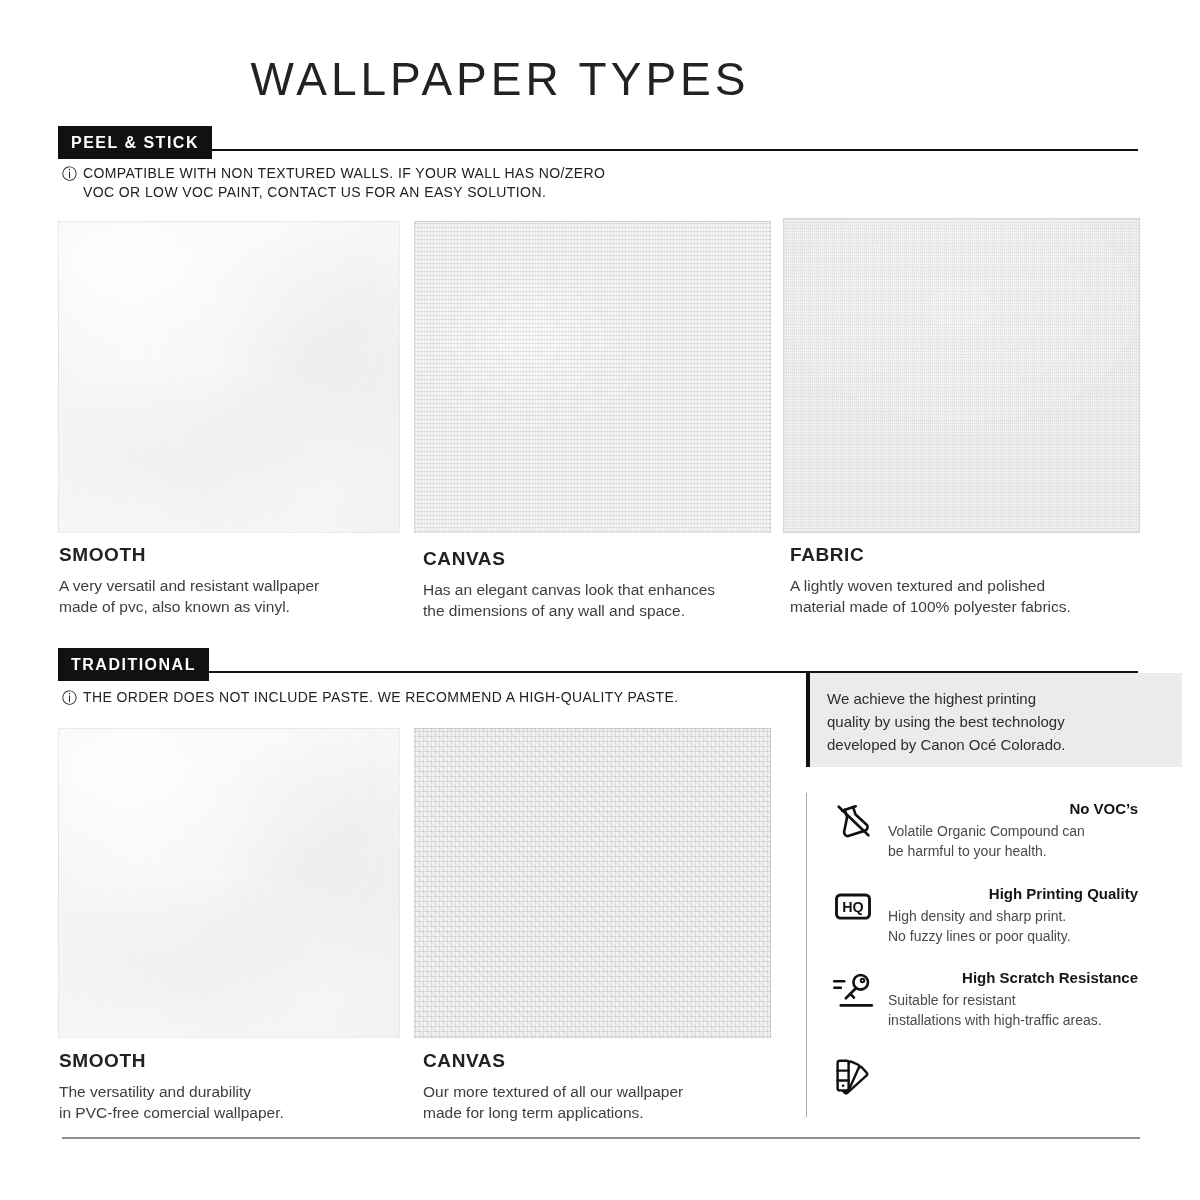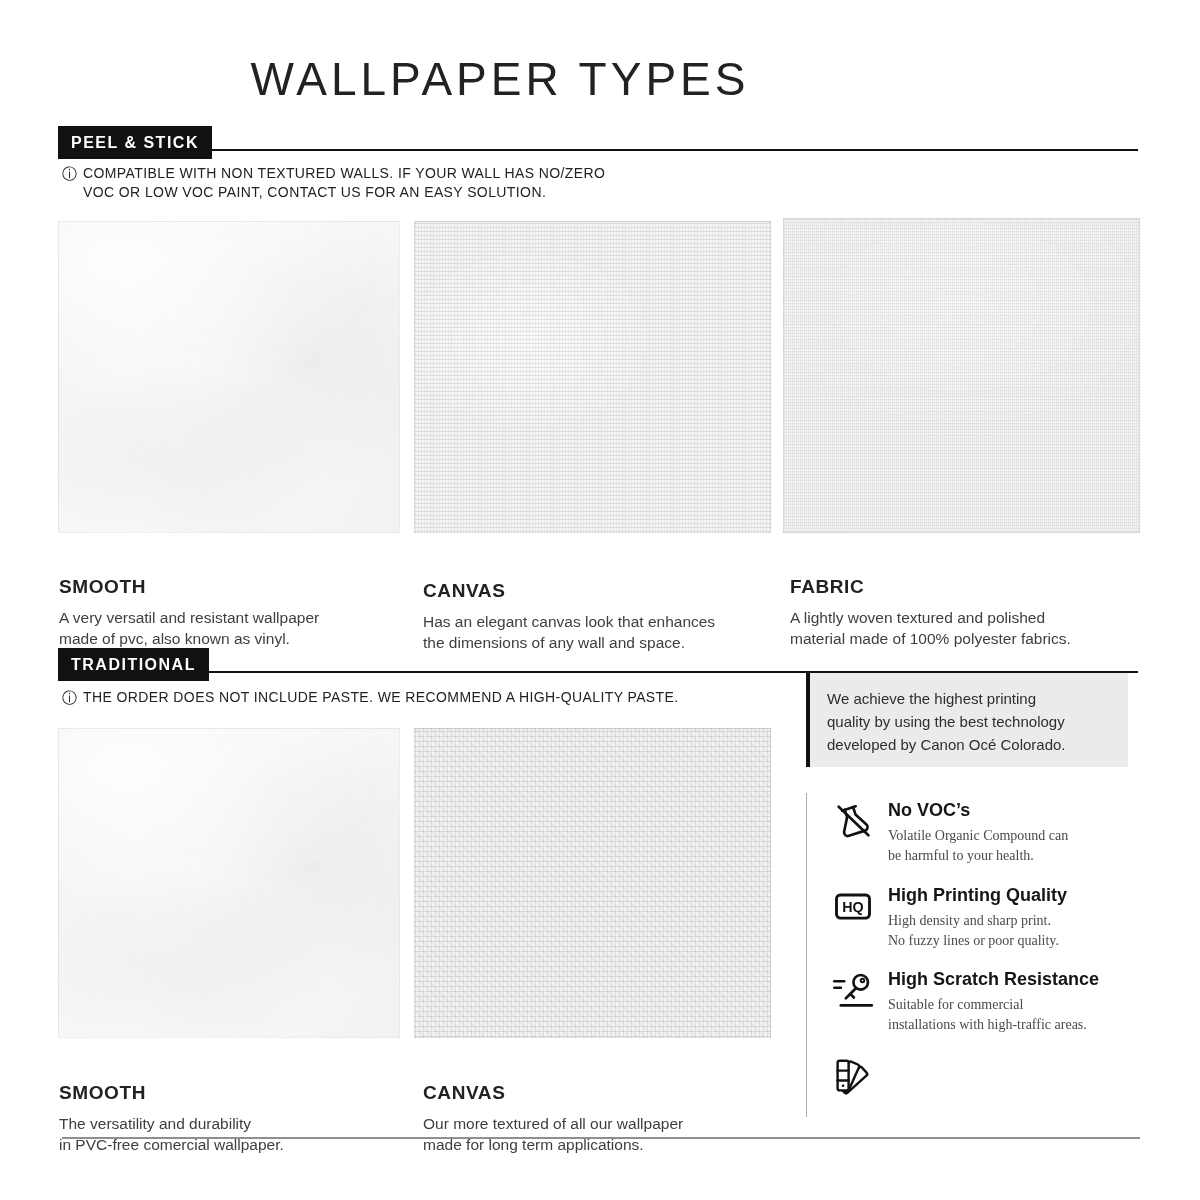--- a/index.html
+++ b/index.html
@@ -55,37 +55,37 @@
   }
   .tex-canvas-rough{
     background-color:#f2f2f2;
     background-image:
       repeating-linear-gradient(0deg, rgba(110,110,110,0.18) 0px 1px, rgba(255,255,255,0) 1px 5px),
       repeating-linear-gradient(90deg, rgba(110,110,110,0.14) 0px 1px, rgba(255,255,255,0) 1px 4px),
       repeating-linear-gradient(45deg, rgba(120,120,120,0.06) 0px 2px, rgba(255,255,255,0) 2px 6px);
   }
 
   
-  .caption .swatch-name{font-size:19px;font-weight:bold;letter-spacing:.6px;color:#222;margin-bottom:9px;margin-top:32px;}
+  .caption .swatch-name{font-size:19px;font-weight:bold;letter-spacing:.6px;color:#222;margin-bottom:9px;}
   .caption .swatch-desc{font-size:15.5px;color:#3e3e3e;line-height:21px;}
 
   
   .quote-bar{left:806px;top:673px;width:4px;height:94px;background:#111;}
   .quote-box{
-    left:810px;top:673px;width:318px;height:94px;background:#ebebeb;
+    left:810px;top:673px;width:372px;height:94px;background:#ebebeb;
     box-sizing:border-box;padding:14px 0 0 17px;
     font-size:15px;line-height:23px;color:#2e2e2e;
   }
 
   
   .features-vline{left:806px;top:793px;width:1px;height:324px;background:#a9a9a9;}
   .feature-icon{left:831px;width:44px;height:44px;}
   .feature-text{left:888px;width:250px;}
-  .feature-title{font-size:18px;font-weight:bold;color:#151515;margin-bottom:5px;}
-  .feature-desc{font-size:14px;color:#4a4a4a;line-height:19.5px;font-family:Liberation Serif, serif;}
+  .feature-title{font-size:15px;font-weight:bold;color:#151515;margin-bottom:5px;text-align:right;}
+  .feature-desc{font-size:14px;color:#4a4a4a;line-height:19.5px;}
 
   .bottom-rule{left:62px;top:1137px;width:1078px;height:2px;background:#8f8f8f;}
 
   svg{display:block;}
 </style>
 </head>
 <body>
 
 <div id="page">
 
@@ -203,21 +203,21 @@
       <circle cx="27" cy="13" r="6.6"></circle>
       <circle cx="28.6" cy="11.4" r="1.6" stroke-width="1.8"></circle>
       <path d="M22.4 18.6 L13.5 27.5"></path>
       <path d="M17.5 23.5 l3.3 3.3"></path>
       <path d="M9 34 H37" stroke-width="2.6"></path>
     </svg>
   </div>
   <div class="abs feature-text" style="top:969px">
     <div class="feature-title">High Scratch Resistance</div>
     <div class="feature-desc">
-      <div>Suitable for commercial</div>
+      <div>Suitable for resistant</div>
       <div>installations with high-traffic areas.</div>
     </div>
   </div>
 
   <div class="abs feature-icon" style="top:1053px">
     <svg width="44" height="44" viewBox="0 0 40 40" stroke="#111" stroke-width="2.2" stroke-linecap="round" stroke-linejoin="round">
       <g transform="rotate(48 11 33)">
           <rect x="6" y="7" width="10" height="27" rx="2" fill="#fff"></rect>
         </g>
       <g transform="rotate(24 11 33)">

